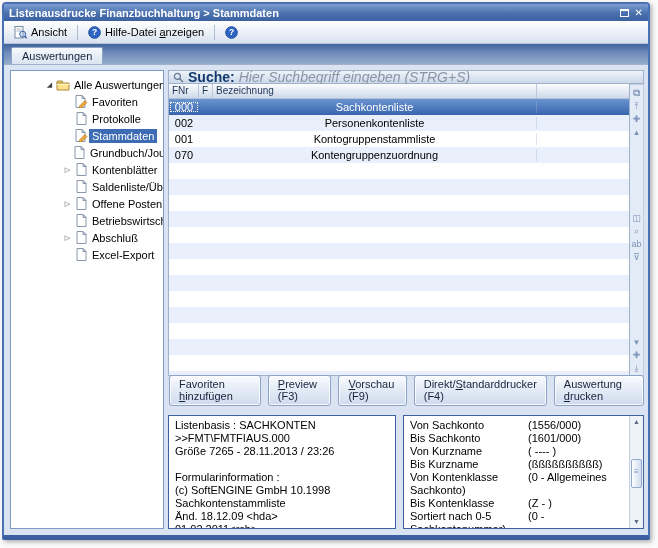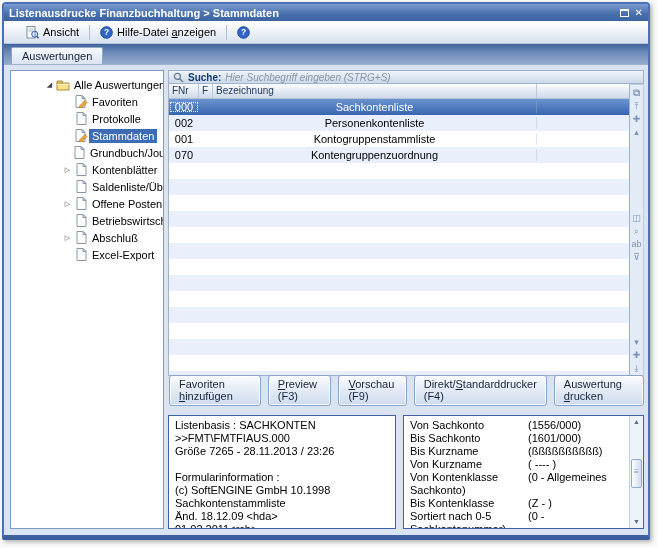--- a/index.html
+++ b/index.html
@@ -9,21 +9,21 @@
     border:2px solid #4a70b5; border-bottom:5px solid #3d5f9f; border-radius:4px 4px 2px 2px;
     background:#d9e3f1; box-shadow:2px 2px 4px rgba(0,0,0,.3); display:flex; flex-direction:column; overflow:hidden; }
   
   .titlebar { height:17px; flex:0 0 17px; display:flex; align-items:center; padding:0 5px;
     background:linear-gradient(#7d9dd2,#4a71ad 55%,#3c62a2); color:#fff; font-weight:bold; }
   .titlebar .title { flex:1; white-space:nowrap; overflow:hidden; }
   .tb-controls { display:flex; align-items:center; gap:6px; }
   .restore-box { width:9px; height:8px; border:1px solid #fff; border-top:2px solid #fff; display:inline-block; }
   .close-x { font-size:10px; font-weight:bold; line-height:10px; }
   
-  .toolbar { height:23px; flex:0 0 23px; display:flex; align-items:center; padding:0 16px; gap:1px;
+  .toolbar { height:23px; flex:0 0 23px; display:flex; align-items:center; padding:0 4px; gap:1px;
     background:linear-gradient(#ffffff,#e9eef6 60%,#d7e1ef); border-bottom:1px solid #b7c5da; }
   .tbtn { display:flex; align-items:center; gap:4px; padding:2px 6px; border-radius:2px; cursor:default; }
   .tsep { width:1px; height:15px; background:#aebdd2; margin:0 3px; }
   .tbtn u, .abtn u { text-decoration:underline; }
   
   .tabband { height:21px; flex:0 0 21px; background:linear-gradient(#3f639c,#6c89b8 40%,#93aacb);
     display:flex; align-items:flex-end; padding-left:7px; border-bottom:1px solid #9fb2cc; }
   .tab { background:linear-gradient(#f6f9fc,#dae4f1); border:1px solid #8ea5c6; border-bottom:none;
     border-radius:2px 2px 0 0; padding:2px 10px 2px; color:#16233d; }
   
@@ -31,21 +31,21 @@
   
   .treepanel { width:154px; flex:0 0 154px; background:#fff; border:1px solid #7e99c4; padding:5px 1px; overflow:hidden; }
   .titem { display:flex; align-items:center; height:17px; white-space:nowrap; cursor:default;margin-left:28px; }
   .titem .expander { width:11px; text-align:center; font-size:7px; color:#444; flex:0 0 11px; }
   .titem .ticon { width:16px; flex:0 0 16px; display:flex; justify-content:center; }
   .titem .tlabel { padding:1px 3px; }
   .titem.selected .tlabel { background:#3d6cb4; color:#fff; }
   
   .rightcol { flex:1; display:flex; flex-direction:column; min-width:0; }
   .searchrow { height:14px; flex:0 0 14px; display:flex; align-items:center; gap:4px; padding:0 4px;
-    background:linear-gradient(#eef3f9,#ccd9ea); border:1px solid #9fb2cc; font-size:10px; }
+    background:linear-gradient(#eef3f9,#ccd9ea); border:1px solid #9fb2cc; font-size:14px; }
   .searchrow .slabel { font-weight:bold; color:#123a6d; }
   .searchrow .sph { font-style:italic; color:#8b94a5; }
   .gridwrap { flex:1; display:flex; min-height:0; }
   .grid { flex:1; display:flex; flex-direction:column; background:#fff; border:1px solid #9fb2cc; border-top:none; min-width:0; overflow:hidden; }
   .ghead { height:15px; flex:0 0 15px; display:flex; background:linear-gradient(#fcfdfe,#cdd9e9);
     border-bottom:1px solid #b4c2d6; font-size:10px; color:#1d3458; }
   .ghead > div { padding:1px 3px; border-right:1px solid #bac8db; }
   .gbody { flex:1; display:flex; flex-direction:column; overflow:hidden; }
   .grow { height:16px; flex:0 0 16px; display:flex; align-items:center;text-align:center; }
   .grow.alt { background:#e9f0fb; }
@@ -415,22 +415,22 @@
             <div>Formularinformation :</div>
             <div>(c) SoftENGINE GmbH 10.1998</div>
             <div>Sachkontenstammliste</div>
             <div>Änd. 18.12.09 &lt;hda&gt;</div>
             <div>01.02.2011&lt;rch&gt;</div>
           </div>
         <div class="infopanel info-right">
           <div class="ir-text" id="info-right">
               <div class="ir-row"><span class="ir-label">Von Sachkonto</span><span class="ir-value">(1556/000)</span></div>
               <div class="ir-row"><span class="ir-label">Bis Sachkonto</span><span class="ir-value">(1601/000)</span></div>
+              <div class="ir-row"><span class="ir-label">Von Kurzname</span><span class="ir-value">( ---- )</span></div>
               <div class="ir-row"><span class="ir-label">Bis Kurzname</span><span class="ir-value">(ßßßßßßßßßß)</span></div>
-              <div class="ir-row"><span class="ir-label">Von Kurzname</span><span class="ir-value">( ---- )</span></div>
               <div class="ir-row"><span class="ir-label">Von Kontenklasse</span><span class="ir-value">(0 - Allgemeines Sachkonto)</span></div>
               <div class="ir-row"><span class="ir-label">Bis Kontenklasse</span><span class="ir-value">(Z - )</span></div>
               <div class="ir-row"><span class="ir-label">Sortiert nach 0-5</span><span class="ir-value">(0 - Sachkontonummer)</span></div>
             </div>
           <div class="vscroll">
             <span class="varrow">▲</span>
             <span class="rspace" style="flex:1"></span>
             <span class="varrow">▼</span>
             <span class="vthumb"></span>
           </div>

